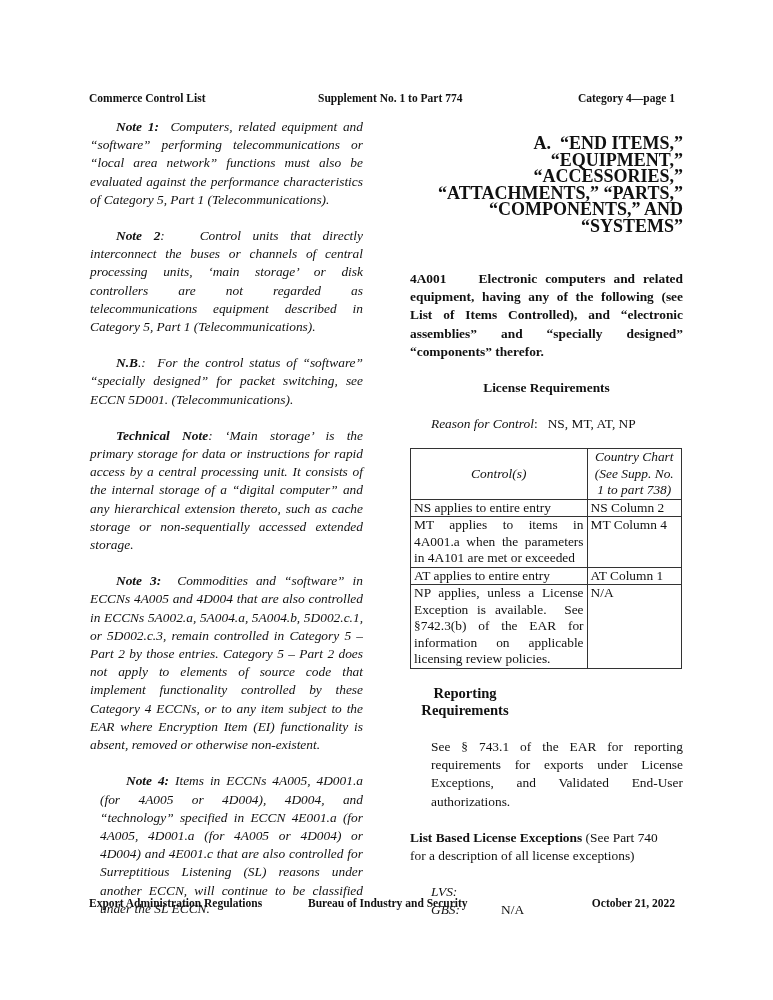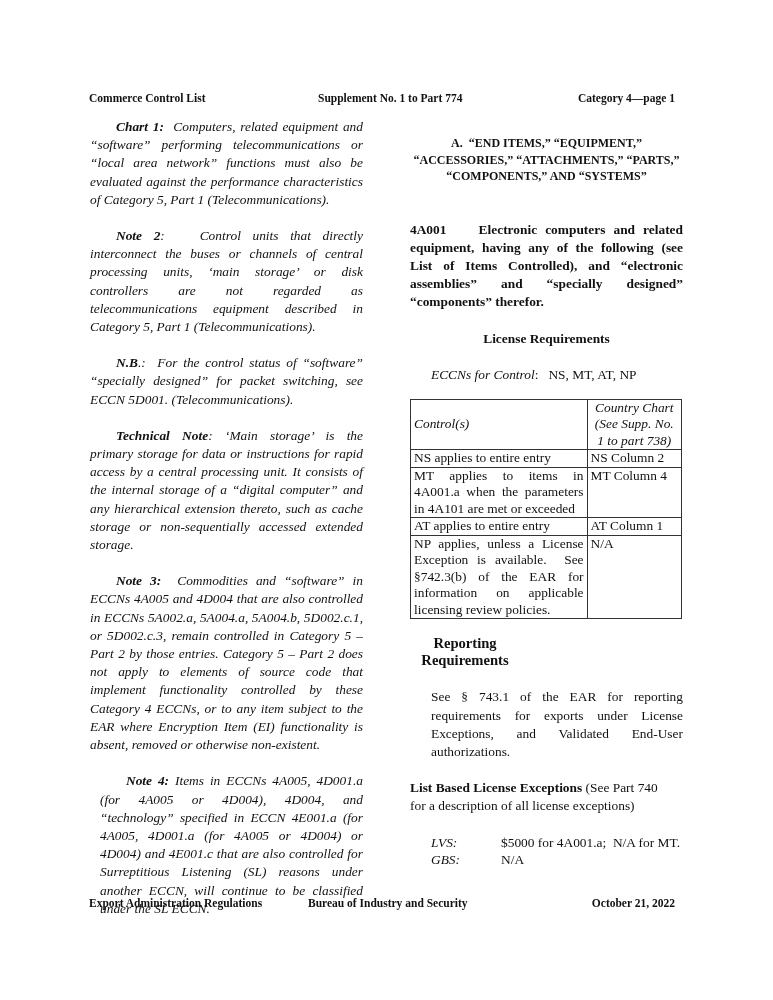--- a/index.html
+++ b/index.html
@@ -27,37 +27,37 @@
     font-size: 13.4px; line-height: 18.2px; text-align: justify;
   }
   .cat-title {
     font-weight: bold; font-style: italic; text-align: center; font-size: 13.6px;
     margin: 0 0 17px 0; padding-left: 12px;
   }
   .note { margin: 0 0 18px 0; text-indent: 26px; }
   .note b { font-weight: bold; }
   .note4 { margin-top: 0; margin-left: 10px; }
   .section-heading {
-    font-weight: bold; text-align: center; font-size: 12px; line-height: 16.5px;
+    font-weight: bold; text-align: right; font-size: 18px; line-height: 16.5px;
     margin: 0 0 36px 0;
   }
   .entry-heading { font-weight: bold; margin: 0 0 18px 0; }
   .sub-heading { font-weight: bold; margin: 0 0 18px 0; text-align: center; }
   .reason { margin: 0 0 15px 21px; text-align: left; }
   .reason i { font-style: italic; }
   table.controls {
     border-collapse: collapse; width: 272px; margin: 0 0 0 0;
     font-size: 13.4px; line-height: 16.5px;
   }
   table.controls td {
     border: 1px solid #333333; padding: 0 3px; vertical-align: top;
   }
   table.controls td.col1 { width: 165px; text-align: justify; }
   table.controls td.col2 { width: 85px; }
-  table.controls td.th1 { font-style: italic; vertical-align: middle; }
+  table.controls td.th1 { font-style: italic; text-align: center; vertical-align: middle; }
   table.controls td.th2 { font-style: italic; text-align: center; }
   .reporting-heading {
     font-weight: bold; font-size: 14.6px; line-height: 17px; margin: 16px 0 19px 0; text-align: center;
   }
   .indented { margin: 0 0 18px 21px; }
   .lble { margin: 0 12px 18px 0; text-align: left; }
   .lble b { font-weight: bold; }
   .exc-row { margin-left: 21px; display: flex; text-align: left; line-height: 17.5px; gap: 22px; }
   .exc-label { font-style: italic; width: 48px; }
 </style>
@@ -65,41 +65,41 @@
 <body>
 
 <div class="page-header">
   <span class="hdr-left">Commerce Control List</span>
   <span class="hdr-center">Supplement No. 1 to Part 774</span>
   <span class="hdr-right">Category 4—page 1</span>
 </div>
 
 <div class="col-left">
 
-  <p class="note"><b>Chart 1:</b><span>&nbsp; Computers, related equipment and “software” performing telecommunications or “local area network” functions must also be evaluated against the performance characteristics of Category 5, Part 1 (Telecommunications).</span></p>
+  <p class="note"><b>Note 1:</b><span>&nbsp; Computers, related equipment and “software” performing telecommunications or “local area network” functions must also be evaluated against the performance characteristics of Category 5, Part 1 (Telecommunications).</span></p>
 
   <p class="note"><b>Note 2</b><span>:&nbsp;&nbsp; Control units that directly interconnect the buses or channels of central processing units, ‘main storage’ or disk controllers are not regarded as telecommunications equipment described in Category 5, Part 1 (Telecommunications).</span></p>
 
   <p class="note"><b>N.B</b><span>.:&nbsp; For the control status of “software” “specially designed” for packet switching, see ECCN 5D001. (Telecommunications).</span></p>
 
   <p class="note"><b>Technical Note</b><span>: ‘Main storage’ is the primary storage for data or instructions for rapid access by a central processing unit. It consists of the internal storage of a “digital computer” and any hierarchical extension thereto, such as cache storage or non-sequentially accessed extended storage.</span></p>
 
   <p class="note"><b>Note 3:</b><span>&nbsp; Commodities and “software” in ECCNs 4A005 and 4D004 that are also controlled in ECCNs 5A002.a, 5A004.a, 5A004.b, 5D002.c.1, or 5D002.c.3, remain controlled in Category 5 – Part 2 by those entries. Category 5 – Part 2 does not apply to elements of source code that implement functionality controlled by these Category 4 ECCNs, or to any item subject to the EAR where Encryption Item (EI) functionality is absent, removed or otherwise non-existent.</span></p>
 
   <p class="note note4"><b>Note 4:</b><span> Items in ECCNs 4A005, 4D001.a (for 4A005 or 4D004), 4D004, and “technology” specified in ECCN 4E001.a (for 4A005, 4D001.a (for 4A005 or 4D004) or 4D004) and 4E001.c that are also controlled for Surreptitious Listening (SL) reasons under another ECCN, will continue to be classified under the SL ECCN.</span></p>
 </div>
 
 <div class="col-right">
   <div class="section-heading">A.&nbsp; “END ITEMS,” “EQUIPMENT,” “ACCESSORIES,” “ATTACHMENTS,” “PARTS,” “COMPONENTS,” AND “SYSTEMS”</div>
 
   <p class="entry-heading">4A001&nbsp;&nbsp;&nbsp; Electronic computers and related equipment, having any of the following (see List of Items Controlled), and “electronic assemblies” and “specially designed” “components” therefor.</p>
 
   <p class="sub-heading">License Requirements</p>
 
-  <p class="reason"><i>ECCNs for Control</i><span>:&nbsp;&nbsp; NS, MT, AT, NP</span></p>
+  <p class="reason"><i>Reason for Control</i><span>:&nbsp;&nbsp; NS, MT, AT, NP</span></p>
 
   <table class="controls">
     <tbody>
         <tr>
       <td class="col1 th1">Control(s)</td>
       <td class="col2 th2">Country Chart (See Supp. No. 1 to part 738)</td>
     </tr>
     <tr>
       <td class="col1">NS applies to entire entry</td>
       <td class="col2">NS Column 2</td>
@@ -120,21 +120,20 @@
     </table>
 
   <div class="reporting-heading" style="width:110px;">Reporting Requirements</div>
 
   <p class="indented">See § 743.1 of the EAR for reporting requirements for exports under License Exceptions, and Validated End-User authorizations.</p>
 
   <p class="lble"><b>List Based License Exceptions</b><span> (See Part 740 for a description of all license exceptions)</span></p>
 
   <div class="exc-row">
     <span class="exc-label">LVS:</span>
-    <span>$5000 for 4A001.a;&nbsp; N/A for MT.</span>
   </div>
   <div class="exc-row">
     <span class="exc-label">GBS:</span>
     <span>N/A</span>
   </div>
 </div>
 
 <div class="page-footer">
   <span class="hdr-left">Export Administration Regulations</span>
   <span class="ftr-center">Bureau of Industry and Security</span>

